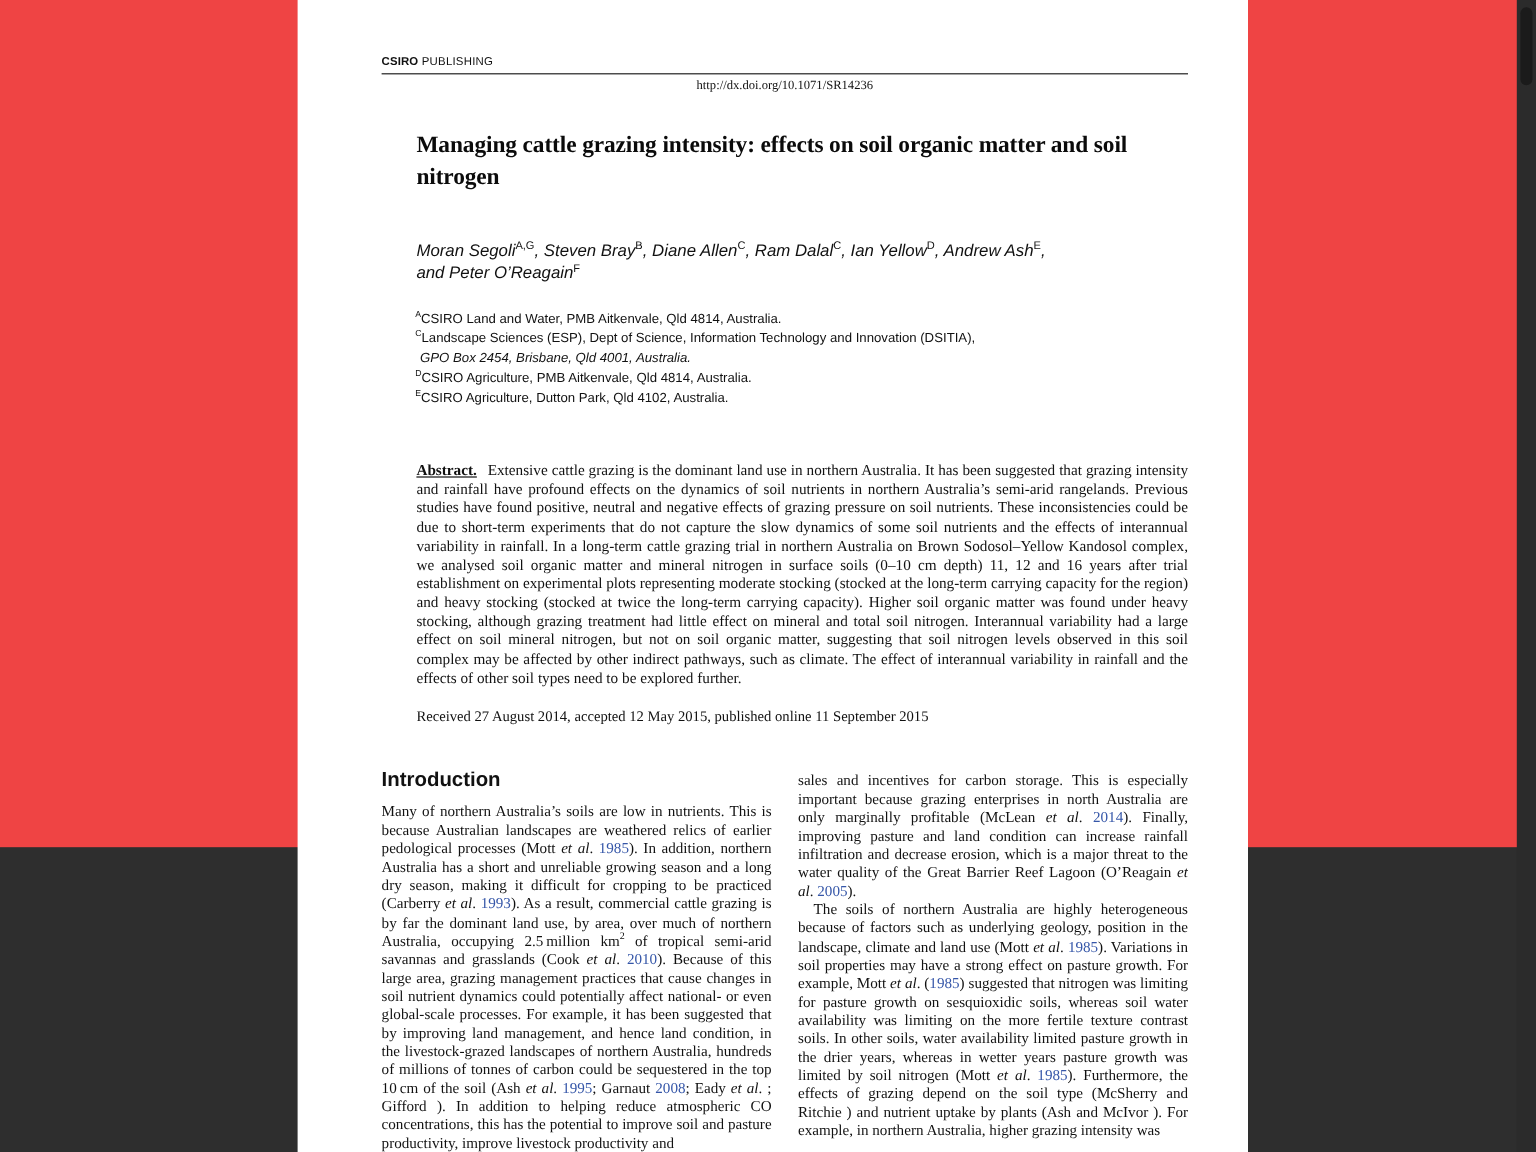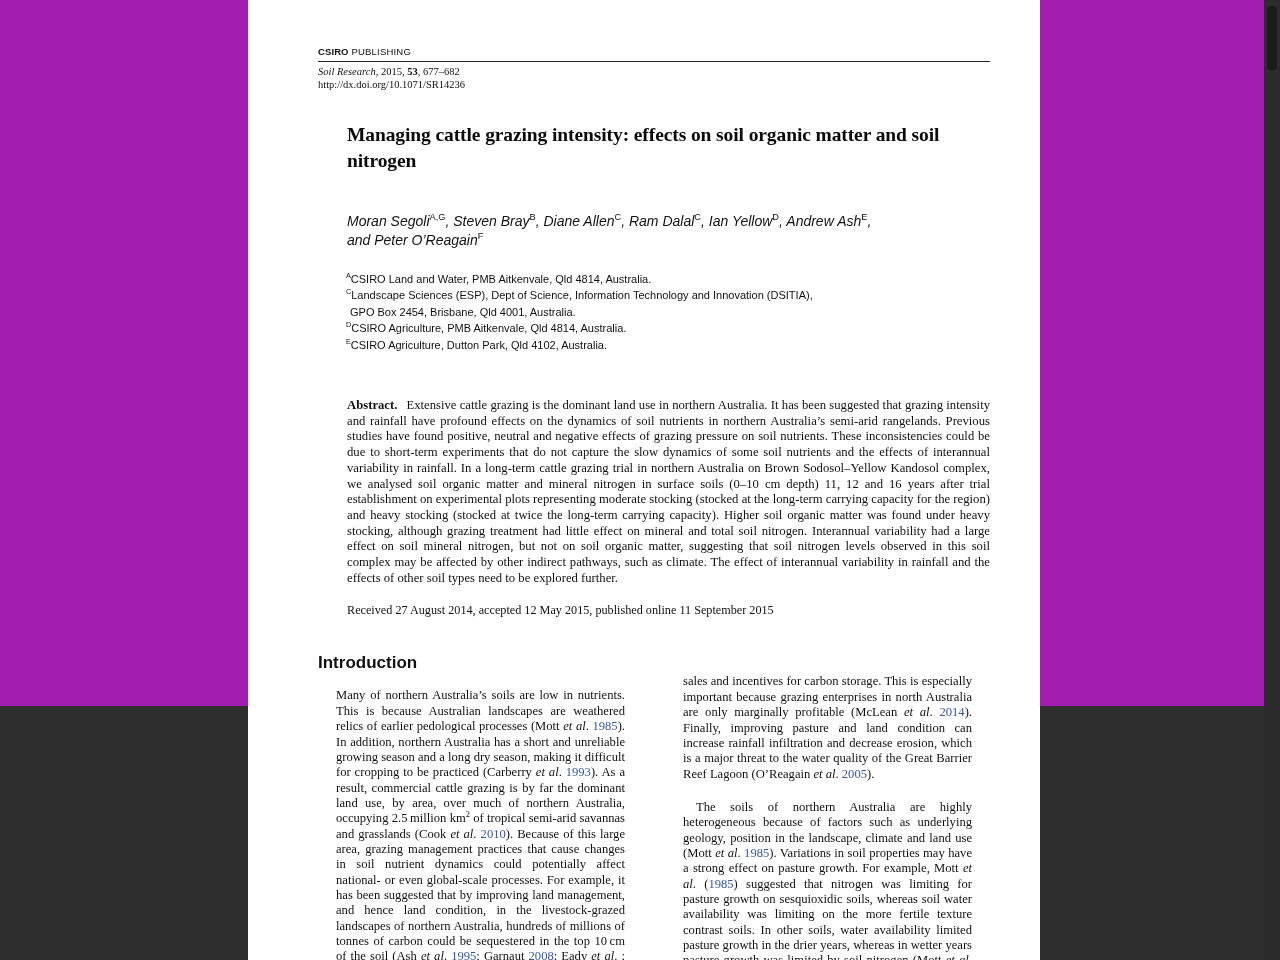--- a/index.html
+++ b/index.html
@@ -14,21 +14,21 @@
   body {
     font-family: "Liberation Serif", serif;
     position: relative;
   }
 
   
   #viewer {
     position: absolute;
     left: 0; top: 0;
     width: 1280px; height: 706px;
-    background: #a21caf;
+    background: #ef4444;
   }
   #page {
     position: absolute;
     left: 248px;
     top: 0;
     width: 792px;
     height: 1010px;
     background: #ffffff;
   }
   #page-inner {
@@ -63,20 +63,21 @@
     font-size: 10.5px;
     color: #111;
     line-height: 13px;
   }
   .journal-line .jname { font-style: italic; }
   .journal-line .vol { font-weight: bold; }
   .doi-line {
     font-size: 10.5px;
     color: #111;
     line-height: 13px;
+    text-align: center;
   }
 
   
   .title-block {
     margin-top: 31px;
     margin-left: 29px;
     width: 600px;
   }
   .paper-title {
     font-family: "Liberation Serif", serif;
@@ -113,36 +114,37 @@
     margin-top: 21px;
     margin-left: 28px;
     width: 640px;
   }
   .affil {
     font-family: "Liberation Sans", sans-serif;
     font-size: 11px;
     line-height: 16.4px;
     color: #111;
   }
-  .affil-cont { text-indent: 4px; }
+  .affil-cont { text-indent: 4px; font-style: italic; }
 
   
   .abstract-block {
     margin-top: 45px;
     margin-left: 29px;
     width: 643px;
   }
   .abstract {
     font-size: 12.7px;
     line-height: 15.7px;
     text-align: justify;
     color: #111;
   }
   .abstract .lead {
     font-weight: bold;
+    text-decoration: underline;
   }
   .abstract .lead-gap { display: inline-block; width: 9px; }
 
   .received {
     margin-top: 17px;
     margin-left: 29px;
     font-size: 12.2px;
     line-height: 15px;
     color: #111;
   }
@@ -166,21 +168,21 @@
     font-size: 17px;
     line-height: 14px;
     color: #111;
     margin-bottom: 12px;
   }
   .para {
     font-size: 12.6px;
     line-height: 15.35px;
     text-align: justify;
     color: #111;
-    margin: 18px;
+    margin: 0;
     hyphens: none;
   }
   .para + .para { text-indent: 13px; }
   .cite { color: #3556a8; }
 
   
   #scrollbar {
     position: absolute;
     right: 0;
     top: 0;
@@ -202,23 +204,20 @@
 <body>
 
 <div id="viewer">
   <div id="page">
     <div id="page-inner">
 
       <div class="pub-line">
         <span class="csiro">CSIRO</span><span> PUBLISHING</span>
       </div>
       <div class="rule"></div>
-      <div class="journal-line">
-        <span class="jname">Soil Research</span><span>, 2015, </span><span class="vol">53</span><span>, 677–682</span>
-      </div>
       <div class="doi-line">http://dx.doi.org/10.1071/SR14236</div>
 
       <div class="title-block">
         <div class="paper-title">Managing cattle grazing intensity: effects on soil organic matter and soil nitrogen</div>
       </div>
 
       <div class="authors-block">
         <div class="authors">
           <span id="authors-line1"><span>Moran Segoli</span><sup>A,G</sup>, <span>Steven Bray</span><sup>B</sup>, <span>Diane Allen</span><sup>C</sup>, <span>Ram Dalal</span><sup>C</sup>, <span>Ian Yellow</span><sup>D</sup>, <span>Andrew Ash</span><sup>E</sup>,</span><br>
           <span id="authors-line2">and <span>Peter O’Reagain</span><sup>F</sup></span>

